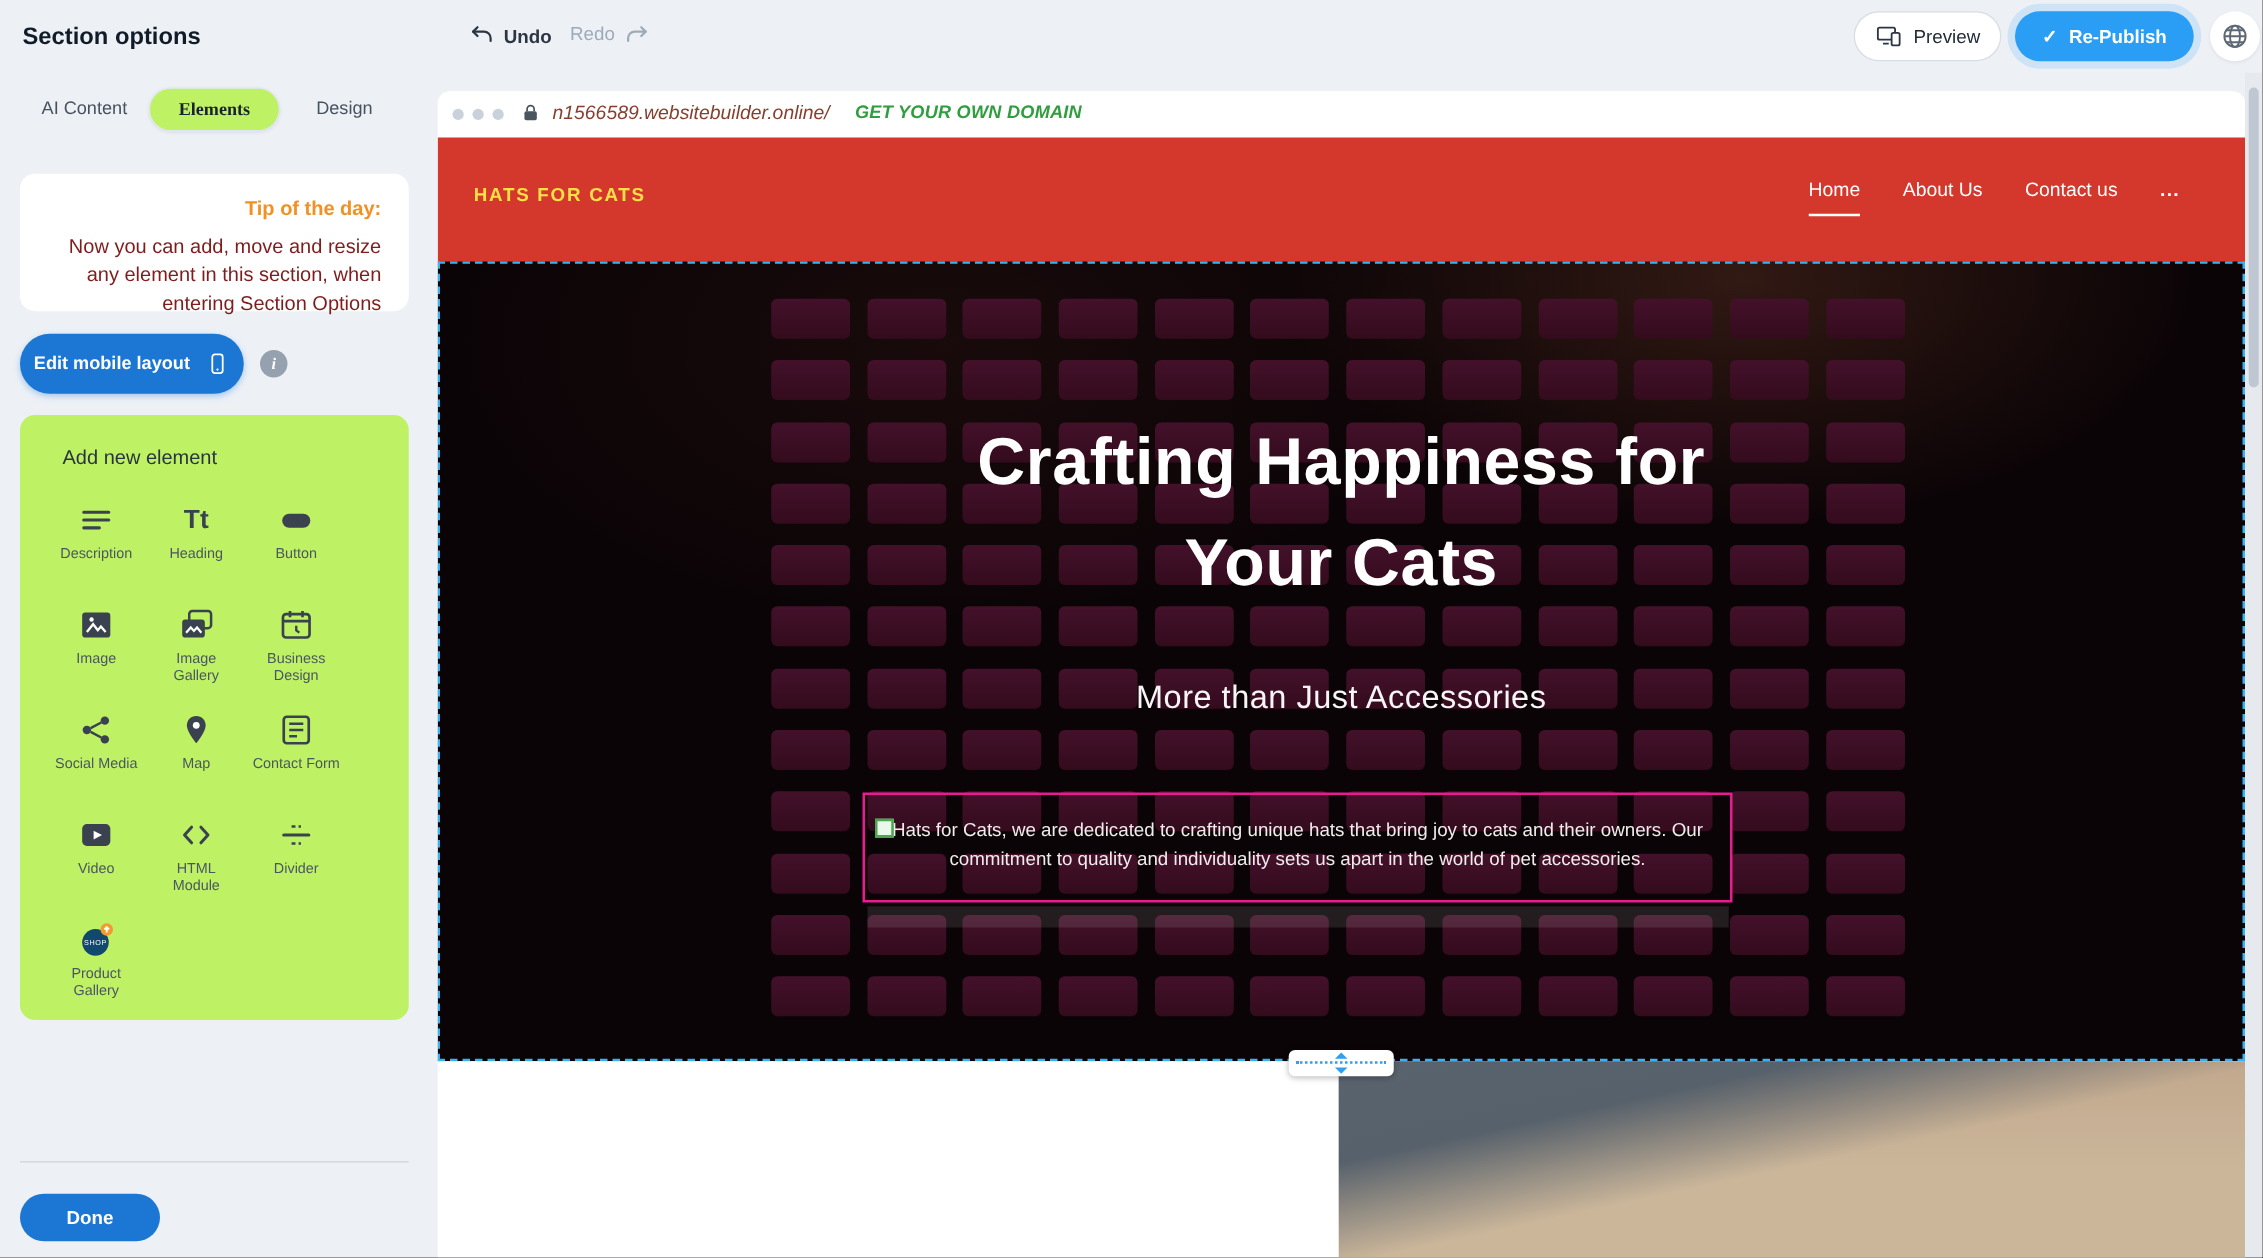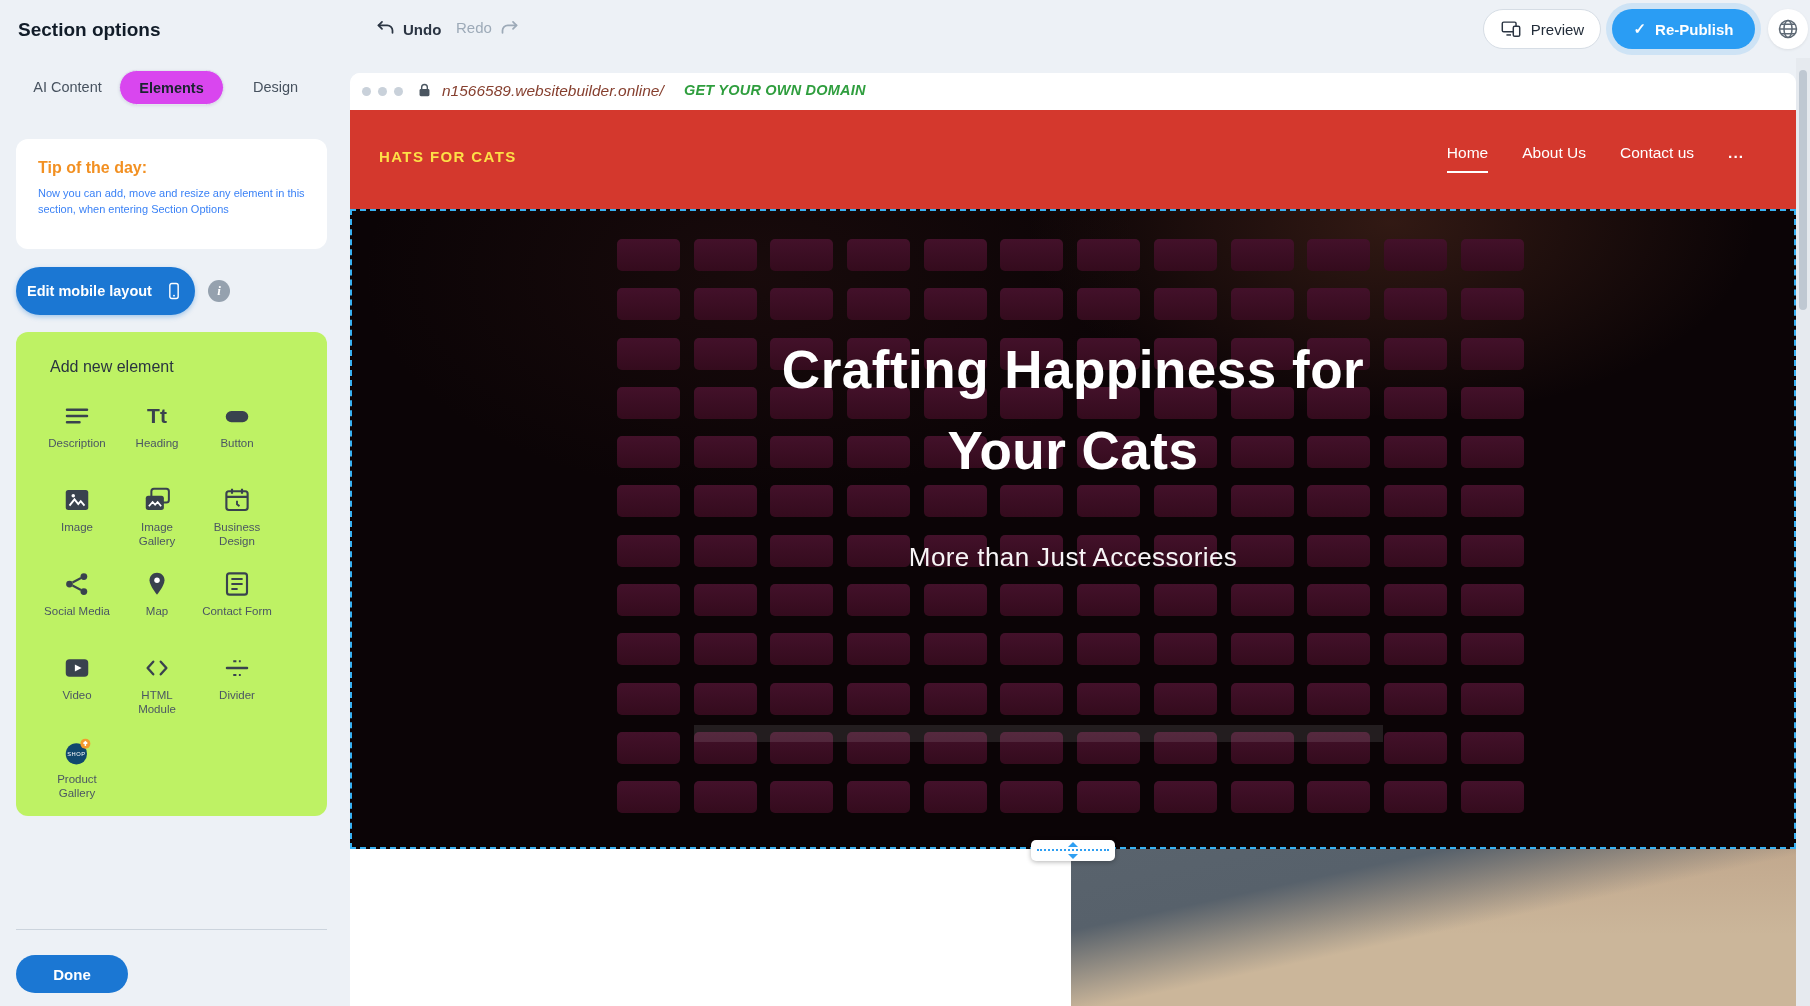--- a/index.html
+++ b/index.html
@@ -27,25 +27,25 @@
     box-shadow:0 0 0 6px rgba(42,157,244,0.16); border:none; }
   .check { font-size:15px; font-weight:700; }
   .globe-btn { position:absolute; left:1768px; top:9px; width:40px; height:40px; border-radius:50%; background:#fff;
     display:flex; align-items:center; justify-content:center; box-shadow:0 1px 3px rgba(0,0,0,0.08); }
   .globe-btn svg { width:24px; height:24px; }
 
   
   .sidebar { position:absolute; left:0; top:58px; width:350px; height:948px; background:#edf1f6; z-index:20; }
   .tabs { position:absolute; left:16px; top:12px; width:311px; height:35px; display:flex; align-items:center; }
   .tab { flex:1; text-align:center; font-size:14.5px; color:#47525f; line-height:35px; height:35px; cursor:default; }
-  .tab.active { background:#d946ef; border:1px solid #e1e7ee; border-radius:18px; font-weight:700; color:#1a2430;
-    box-shadow:0 1px 3px rgba(40,60,90,0.10); }
-  .tip-card { position:absolute; left:16px; top:81px; width:311px; height:110px; background:#fff; border-radius:12px; padding:20px 22px; }
+  .tab.active { background:#bef264; border:1px solid #e1e7ee; border-radius:18px; font-weight:700; color:#1a2430;
+    box-shadow:0 1px 3px rgba(40,60,90,0.10);font-family:Liberation Serif, serif; }
+  .tip-card { position:absolute; left:16px; top:81px; width:311px; height:110px; background:#fff; border-radius:12px; padding:20px 22px;text-align:right; }
   .tip-heading { color:#f29022; font-weight:700; font-size:16px; }
-  .tip-body { margin-top:9px; font-size:11px; line-height:1.45; color:#3b82f6; }
+  .tip-body { margin-top:9px; font-size:16px; line-height:1.45; color:#7f1d1d; }
   .edit-mobile-btn { position:absolute; left:16px; top:209px; width:179px; height:48px; border-radius:26px;
     background:#1b77d3; color:#fff; font-weight:700; font-size:14.5px; display:flex; align-items:center; justify-content:center; gap:12px; border:none;
     box-shadow:0 2px 5px rgba(27,119,211,0.35); }
   .edit-mobile-btn svg { width:20px; height:20px; }
   .info-icon { position:absolute; left:208px; top:222px; width:22px; height:22px; border-radius:50%; background:#95a1ae;
     color:#fff; font-size:13px; font-weight:700; display:flex; align-items:center; justify-content:center; font-family:"Liberation Serif", serif; font-style:italic; }
   .add-card { position:absolute; left:16px; top:274px; width:311px; height:484px; background:#bef264; border-radius:12px; }
   .add-title { padding:26px 0 0 34px; font-size:16px; color:#2a3440; }
   .elem-grid { margin:24px 0 0 21px; display:grid; grid-template-columns:repeat(3,80px); }
   .elem { height:84px; display:flex; flex-direction:column; align-items:center; cursor:default; }
@@ -507,20 +507,24 @@
         <div class="tile"></div>
         <div class="tile"></div>
         <div class="tile"></div>
         <div class="tile"></div>
         <div class="tile"></div>
         <div class="tile"></div>
       </div>
     <div class="hero-heading"><span>Crafting Happiness for Your Cats</span></div>
     <div class="hero-sub">More than Just Accessories</div>
     <div class="ghost-bar"></div>
+    <div class="selected-text">
+      <div class="green-handle"></div>
+      <p>Hats for Cats, we are dedicated to crafting unique hats that bring joy to cats and their owners. Our commitment to quality and individuality sets us apart in the world of pet accessories.</p>
+    </div>
     <div class="section-outline"></div>
   </div>
 
   <div class="bottom-strip">
     <div class="photo"></div>
   </div>
 
   <div class="divider-handle">
     <div class="dash"></div>
     <div class="arr-up"></div>

